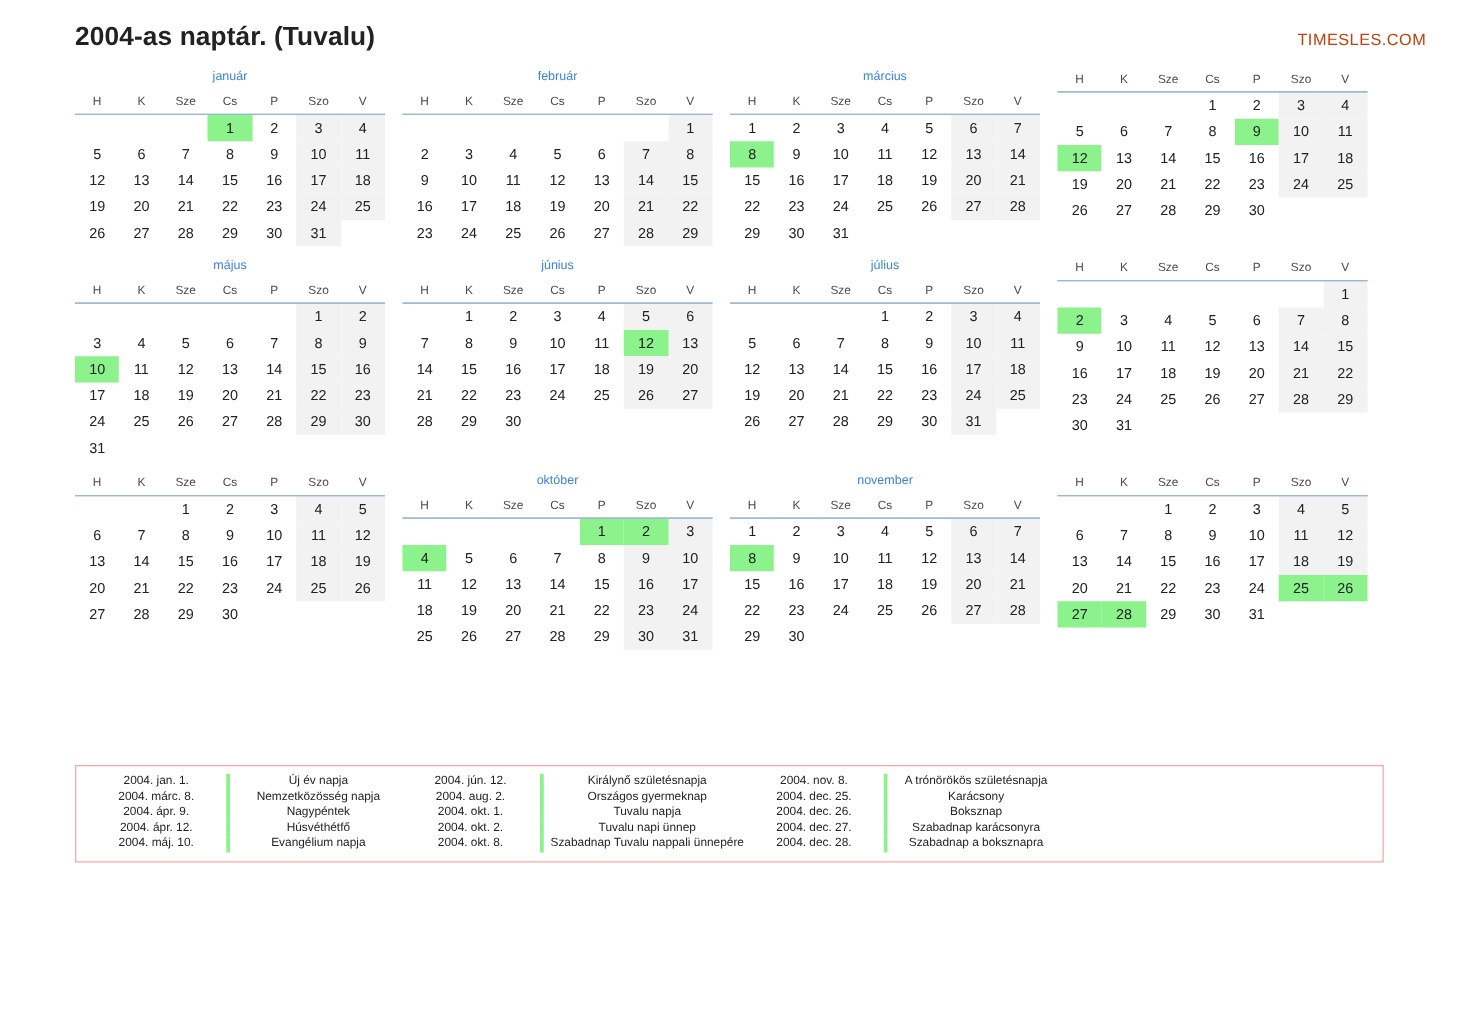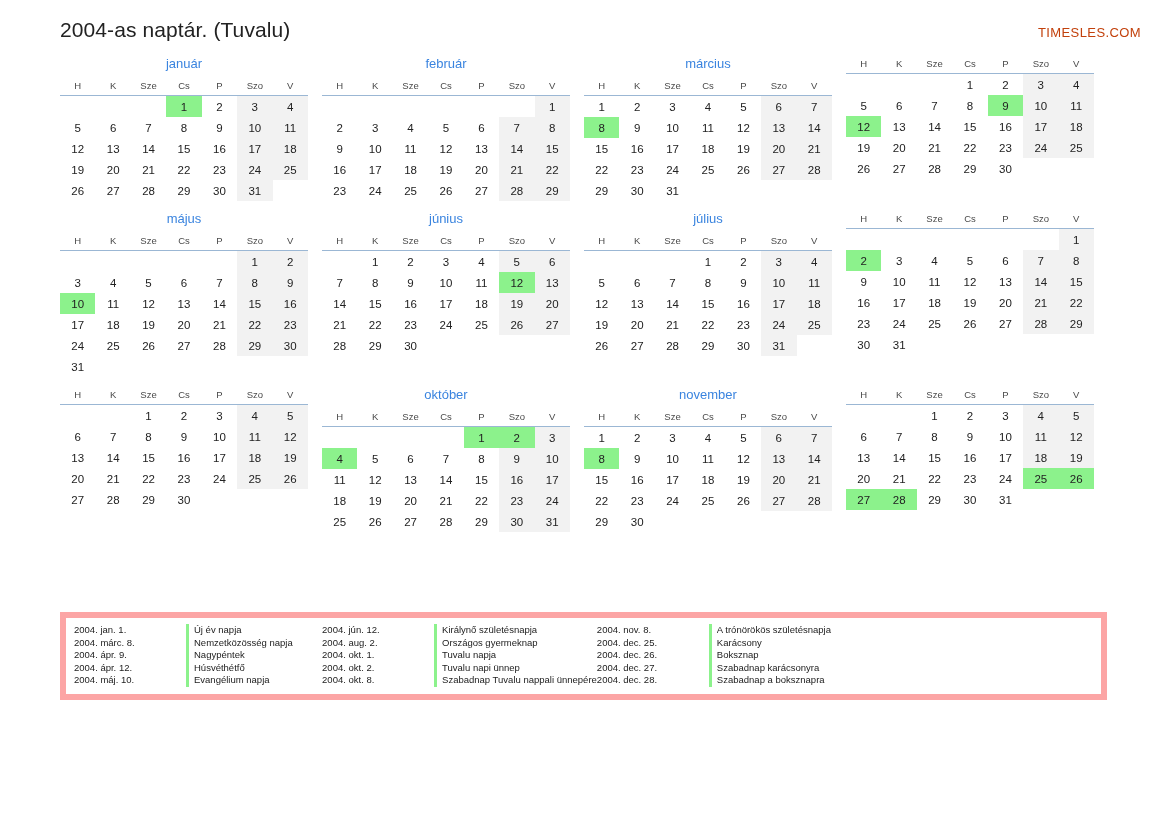--- a/index.html
+++ b/index.html
@@ -16,21 +16,21 @@
     overflow: hidden;
   }
   .page-header {
     display: flex;
     align-items: baseline;
     justify-content: space-between;
     padding: 18px 28px 0 60px;
   }
   .page-title {
     font-size: 21px;
-    font-weight: normal;
+    font-weight: bold;
     color: #222222;
     letter-spacing: 0.1px;
   }
   .brand {
     font-size: 13px;
     color: #c2410c;
     letter-spacing: 0.4px;
   }
   .calendar-grid {
     display: grid;
@@ -39,21 +39,21 @@
     row-gap: 0px;
     padding: 14px 0 0 60px;
   }
   .month {
     width: 248px;
     margin-bottom: 10px;
   }
   .month-name {
     text-align: center;
     color: #3a84df;
-    font-size: 13px;
+    font-size: 10px;
     padding-bottom: 7px;
   }
   table.month-table {
     border-collapse: collapse;
     width: 248px;
     table-layout: fixed;
   }
   table.month-table th {
     font-size: 9.5px;
     font-weight: normal;
@@ -76,23 +76,24 @@
     background: #8cf28c;
   }
   td.empty {
     background: transparent;
   }
   .legend {
     position: absolute;
     left: 60px;
     top: 612px;
     width: 1047px;
-    border: 6px solid #fca5a5;
+    border: 1px solid #fca5a5;
     padding: 6px 8px 7px 8px;
     box-sizing: border-box;
+    text-align: center;
   }
   .legend-cols {
     display: grid;
     grid-template-columns: repeat(4, 1fr);
   }
   .legend-item {
     display: flex;
     font-size: 9.5px;
     line-height: 12.6px;
     color: #222222;

